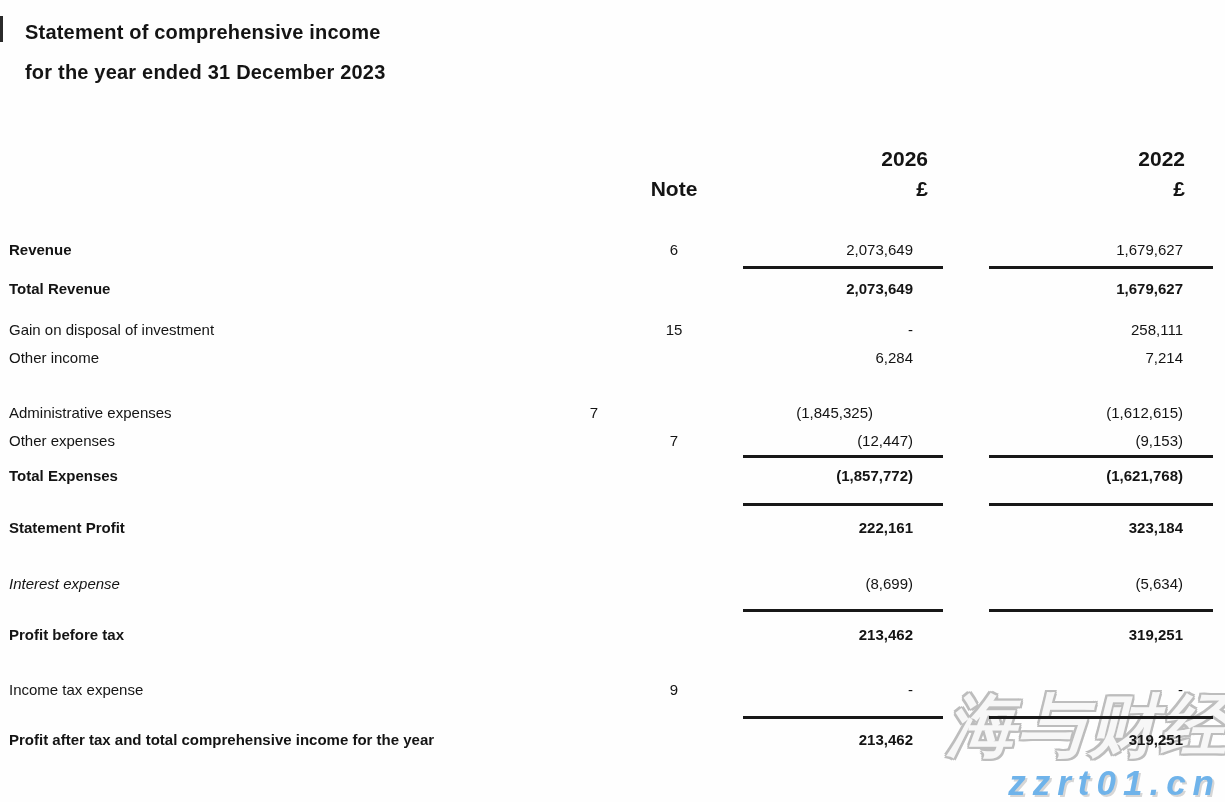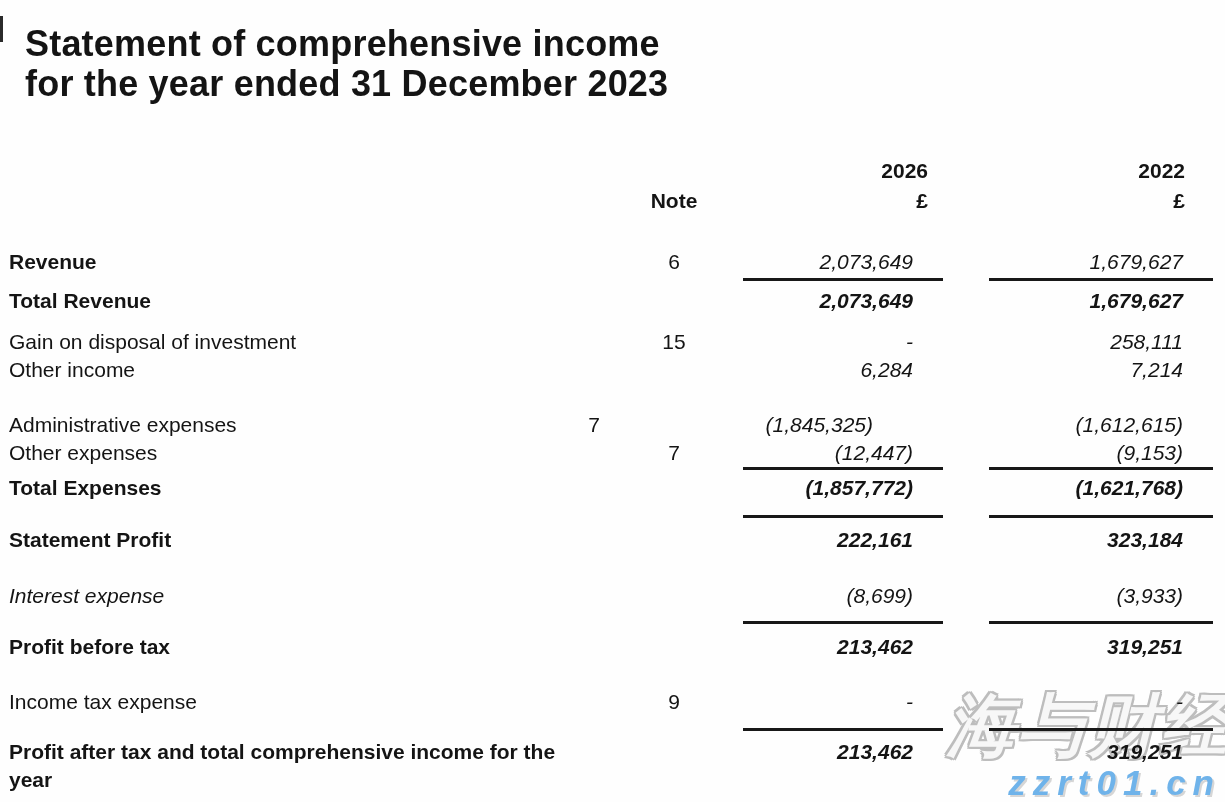--- a/index.html
+++ b/index.html
@@ -16,41 +16,41 @@
     font-family: "Liberation Sans", "DejaVu Sans", sans-serif;
     color: #141414;
   }
   .scan-artifact {
     position: absolute;
     left: 0; top: 16px;
     width: 3px; height: 26px;
     background: #2a2a2a;
   }
   .title-block {
-    padding-top: 24px;
+    padding-top: 12px;
     margin-left: 25px;
-    font-size: 36px;
+    font-size: 20px;
     font-weight: 700;
     line-height: 40px;
     letter-spacing: 0.2px;
   }
   .sheet {
     margin-left: 9px;
     margin-right: 12px; 
   }
   .trow, .hrow, .rrow {
     display: grid;
     grid-template-columns: 1fr 100px 234px 270px;
     align-items: start;
   }
-  .trow { font-size: 21px; line-height: 28px; }
+  .trow { font-size: 15px; line-height: 28px; }
   .hrow { font-size: 21px; line-height: 30px; font-weight: 700; }
   .lbl { max-width: 585px; }
   .note { text-align: center; padding-left: 30px; }
-  .val { text-align: right; padding-right: 30px; font-variant-numeric: tabular-nums; font-style: italic; }
+  .val { text-align: right; padding-right: 30px; font-variant-numeric: tabular-nums; }
   .hdr-y1 { grid-column: 3; text-align: right; padding-right: 15px; }
   .hdr-y2 { grid-column: 4; text-align: right; padding-right: 28px; }
   .hdr-note { grid-column: 2; text-align: center; padding-left: 30px; }
   .b { font-weight: 700; }
   .i { font-style: italic; }
   .rrow { height: 3px; }
   .rl { height: 3px; background: #181818; justify-self: end; }
   .rl-y1 { grid-column: 3; width: 200px; }
   .rl-y2 { grid-column: 4; width: 224px; }
   .watermark {
@@ -184,21 +184,21 @@
       <span class="lbl b">Statement Profit</span>
       <span class="note"></span>
       <span class="val b">222,161</span>
       <span class="val b">323,184</span>
     </div>
 
     <div class="trow" style="margin-top:28px;">
       <span class="lbl i">Interest expense</span>
       <span class="note"></span>
       <span class="val">(8,699)</span>
-      <span class="val">(3,933)</span>
+      <span class="val">(5,634)</span>
     </div>
 
     <div class="rrow" style="margin-top:11px;">
       <span class="rl rl-y1"></span>
       <span class="rl rl-y2"></span>
     </div>
 
     <div class="trow" style="margin-top:9px;">
       <span class="lbl b">Profit before tax</span>
       <span class="note"></span>

